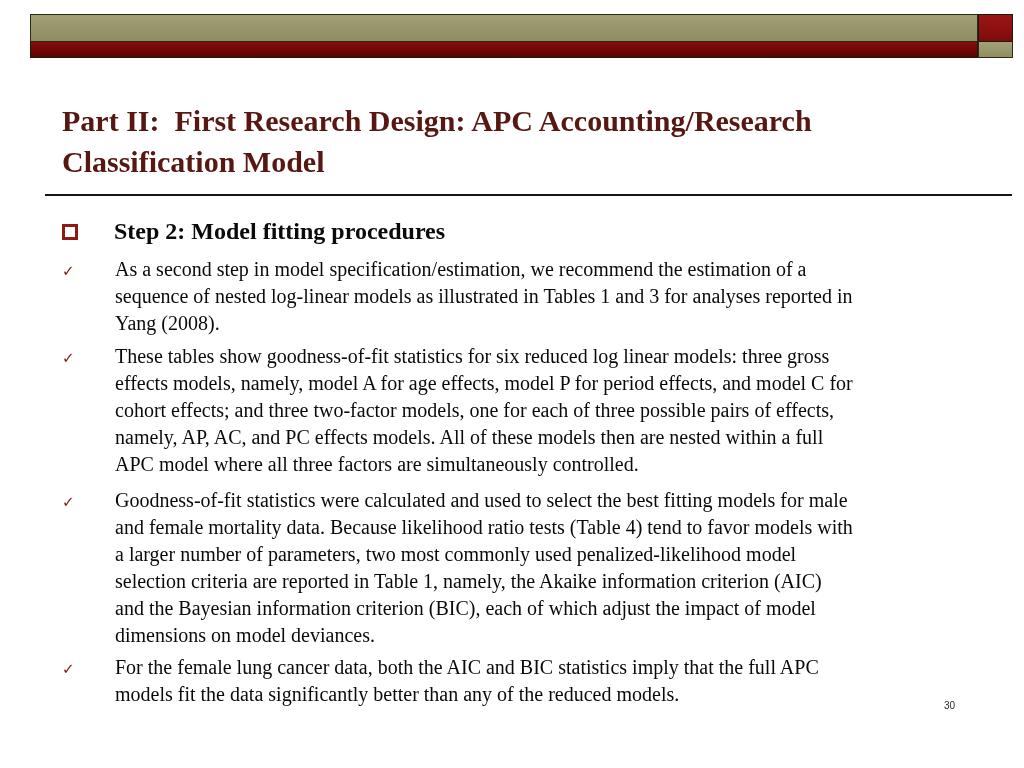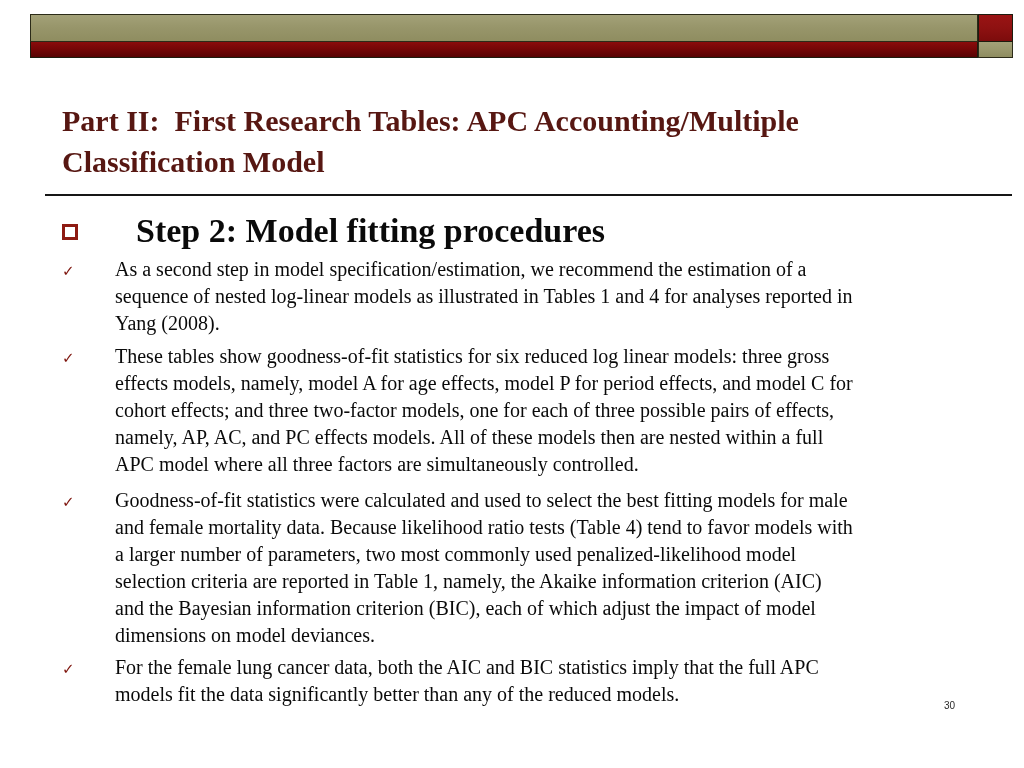--- a/index.html
+++ b/index.html
@@ -58,23 +58,22 @@
   }
 
   
   .sq-bullet{
     position:absolute;left:62px;top:224px;width:16px;height:16px;
     border:3px solid #8E1B12;background:#ffffff;display:inline-block;
   }
   .heading{
     position:absolute;left:114px;top:214px;width:880px;
     font-family:"Liberation Serif", serif;
-    font-weight:bold;font-size:34px;line-height:34px;
+    font-weight:bold;font-size:24px;line-height:34px;
     color:var(--text);
-    margin-left:22px;
   }
 
   
   .bullet{position:absolute;left:62px;width:952px;}
   .bullet .check{
     position:absolute;left:0;top:2px;
     font-family:"DejaVu Sans", sans-serif;
     font-size:15px;line-height:27px;color:var(--check);
     font-weight:bold;
   }
@@ -99,31 +98,31 @@
 </head>
 <body>
 
 <div class="slide">
 
   <div class="bar-olive"></div>
   <div class="sq-red"></div>
   <div class="bar-red"></div>
   <div class="sq-olive"></div>
 
-  <h1 class="title">Part II:  First Research Tables: APC Accounting/Multiple
+  <h1 class="title">Part II:  First Research Design: APC Accounting/Research
 Classification Model</h1>
   <div class="rule"></div>
 
   <span class="sq-bullet"></span>
   <h2 class="heading">Step 2: Model fitting procedures</h2>
 
   <div class="bullet b1">
     <span class="check">✓</span>
     <p>As a second step in model specification/estimation, we recommend the estimation of a
-sequence of nested log-linear models as illustrated in Tables 1 and 4 for analyses reported in
+sequence of nested log-linear models as illustrated in Tables 1 and 3 for analyses reported in
 Yang (2008).</p>
   </div>
   <div class="bullet b2">
     <span class="check">✓</span>
     <p>These tables show goodness-of-fit statistics for six reduced log linear models: three gross
 effects models, namely, model A for age effects, model P for period effects, and model C for
 cohort effects; and three two-factor models, one for each of three possible pairs of effects,
 namely, AP, AC, and PC effects models. All of these models then are nested within a full
 APC model where all three factors are simultaneously controlled.</p>
   </div>

